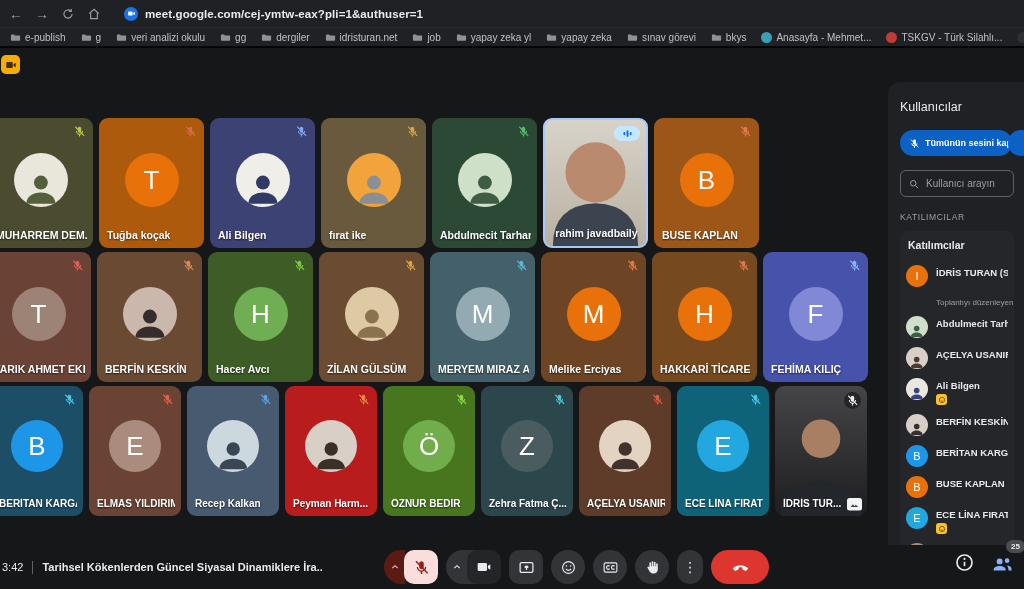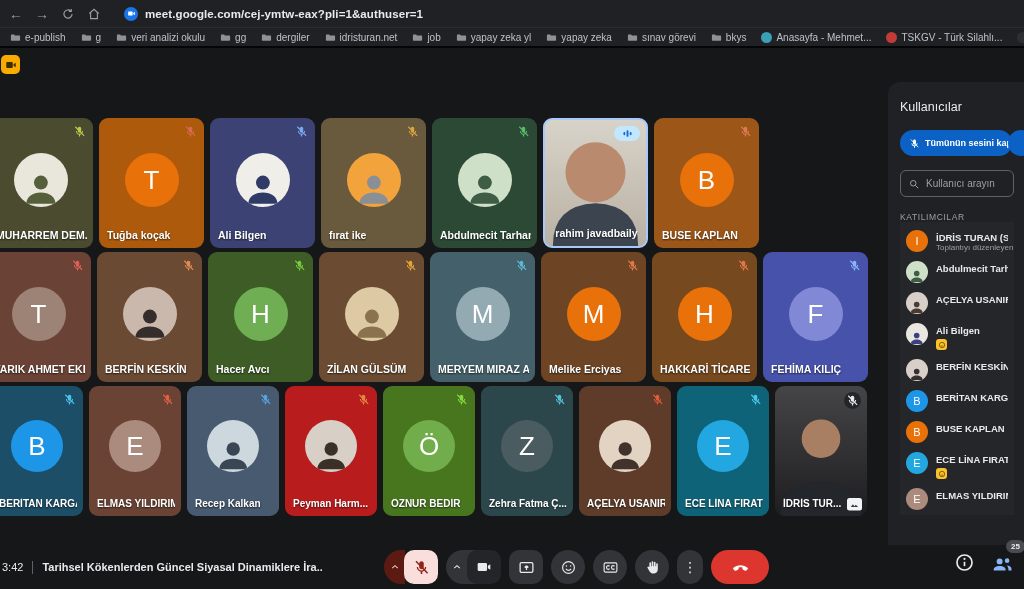--- a/index.html
+++ b/index.html
@@ -74,21 +74,21 @@
   .section-hd { margin-top:9px; background:#24262a; border-radius:8px 8px 0 0; padding:8px 8px 6px 8px;
     color:#e8eaed; font-size:10.5px; font-weight:bold; }
   .plist { background:#24262a; padding:4px 6px 0 6px; }
   .p-item { display:flex; align-items:flex-start; gap:8px; padding:4px 0 5px 0; }
   .p-av { width:22px; height:22px; border-radius:50%; flex:0 0 auto; display:flex; align-items:center;
     justify-content:center; overflow:hidden; }
   .p-av span { color:#fff; font-size:11px; }
   .p-av .pperson { width:70%; height:70%; margin-top:30%; }
   .p-txt { min-width:0; padding-top:2px; }
   .p-name { color:#e8eaed; font-size:9.5px; font-weight:bold; white-space:nowrap; overflow:hidden; }
-  .p-sub { color:#9aa0a6; font-size:8px; margin-top:0; white-space:nowrap; }
+  .p-sub { color:#9aa0a6; font-size:8px; margin-top:20px; white-space:nowrap; }
   .p-badge { width:11px; height:11px; border-radius:3px; background:#fbc02d; margin-top:3px;
     display:flex; align-items:center; justify-content:center; }
   .p-badge svg { width:8px; height:8px; }
 
   
   .bottombar { position:absolute; left:0; right:0; bottom:0; height:44px; background:#161718; }
   .bb-left { position:absolute; left:2px; top:0; bottom:0; display:flex; align-items:center; gap:9px; }
   .bb-time { color:#e8eaed; font-size:11px; }
   .bb-sep { width:1px; height:13px; background:#5f6368; }
   .bb-title { color:#e8eaed; font-size:11px; font-weight:bold; max-width:280px; white-space:nowrap; overflow:hidden; }
@@ -630,20 +630,21 @@
       <div class="mute-extra"></div>
     </div>
     <div class="searchbox">
       <svg viewBox="0 0 24 24" fill="none" stroke="#9aa0a6" stroke-width="2">
           <circle cx="10.5" cy="10.5" r="5.5"></circle>
           <path d="M15 15l5.5 5.5"></path>
         </svg>
       <input type="text" placeholder="Kullanıcı arayın" style="">
     </div>
     <div class="caps">KATILIMCILAR</div>
+    <div class="section-hd">Katılımcılar</div>
     <div class="plist" id="plist">
         <div class="p-item">
           <span class="p-av" style="background:#e8710a">
             <span>I</span>
           </span>
           <div class="p-txt">
             <div class="p-name">İDRİS TURAN (Siz)</div>
             <div class="p-sub">Toplantıyı düzenleyen</div>
           </div>
         </div>

